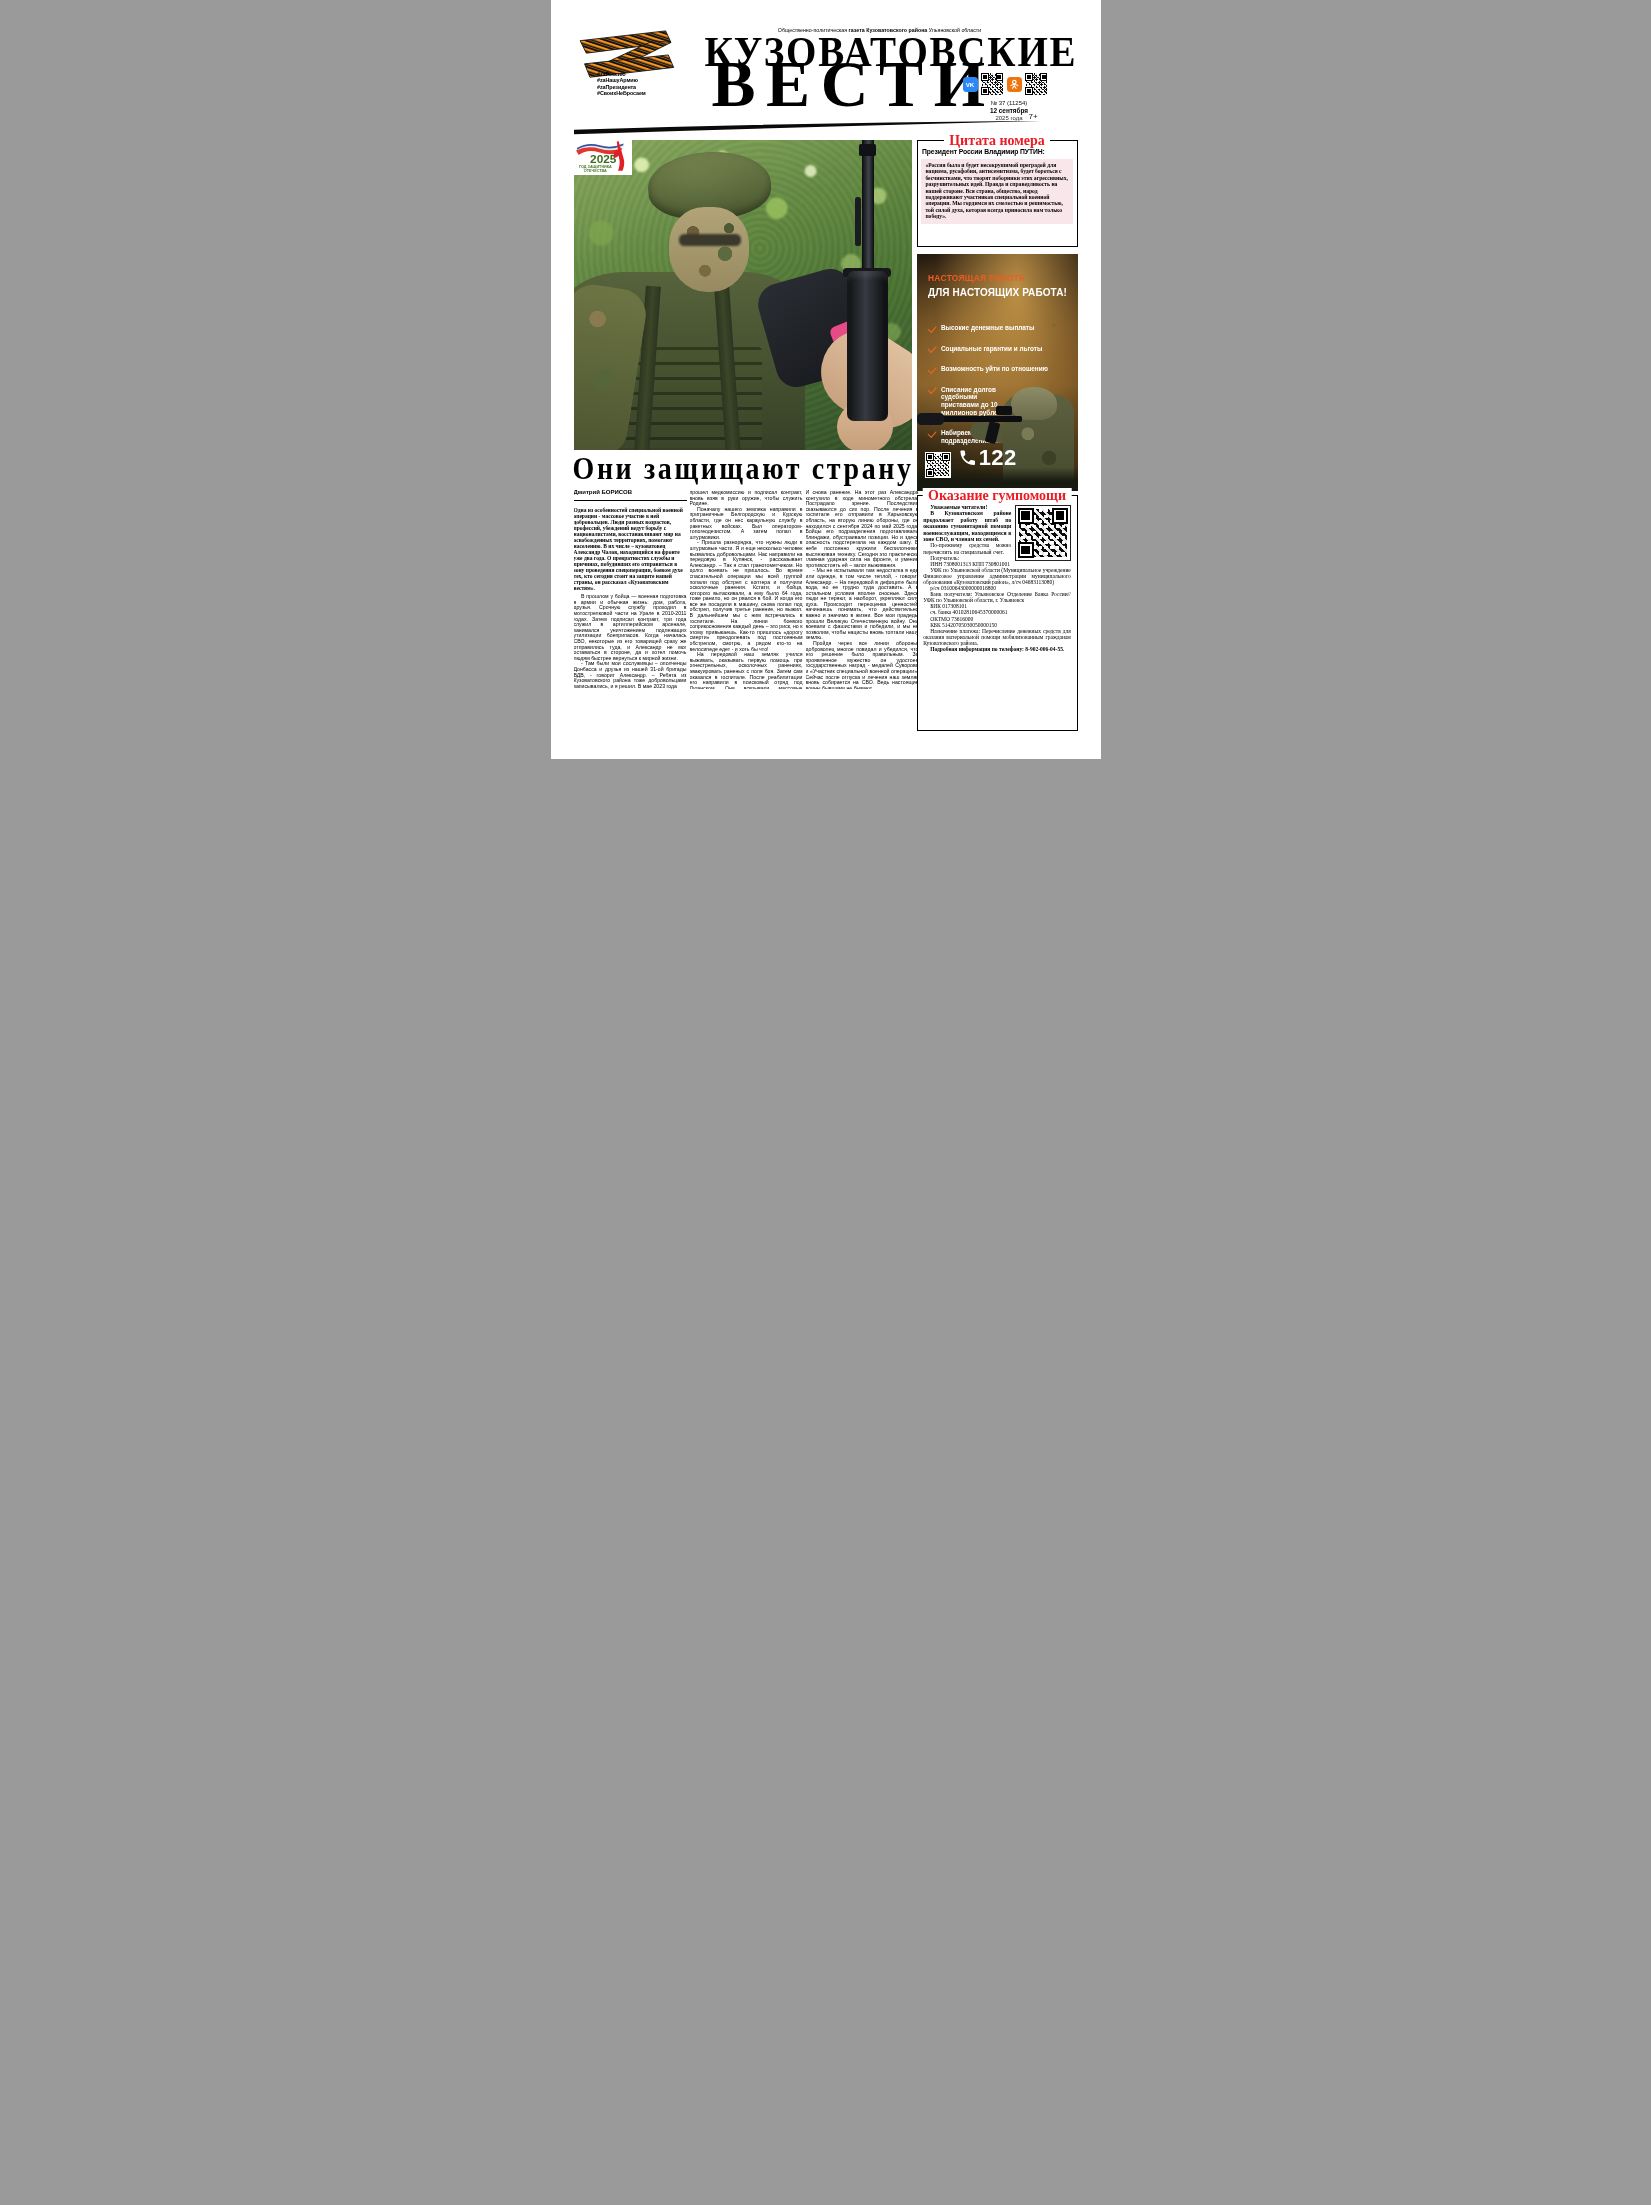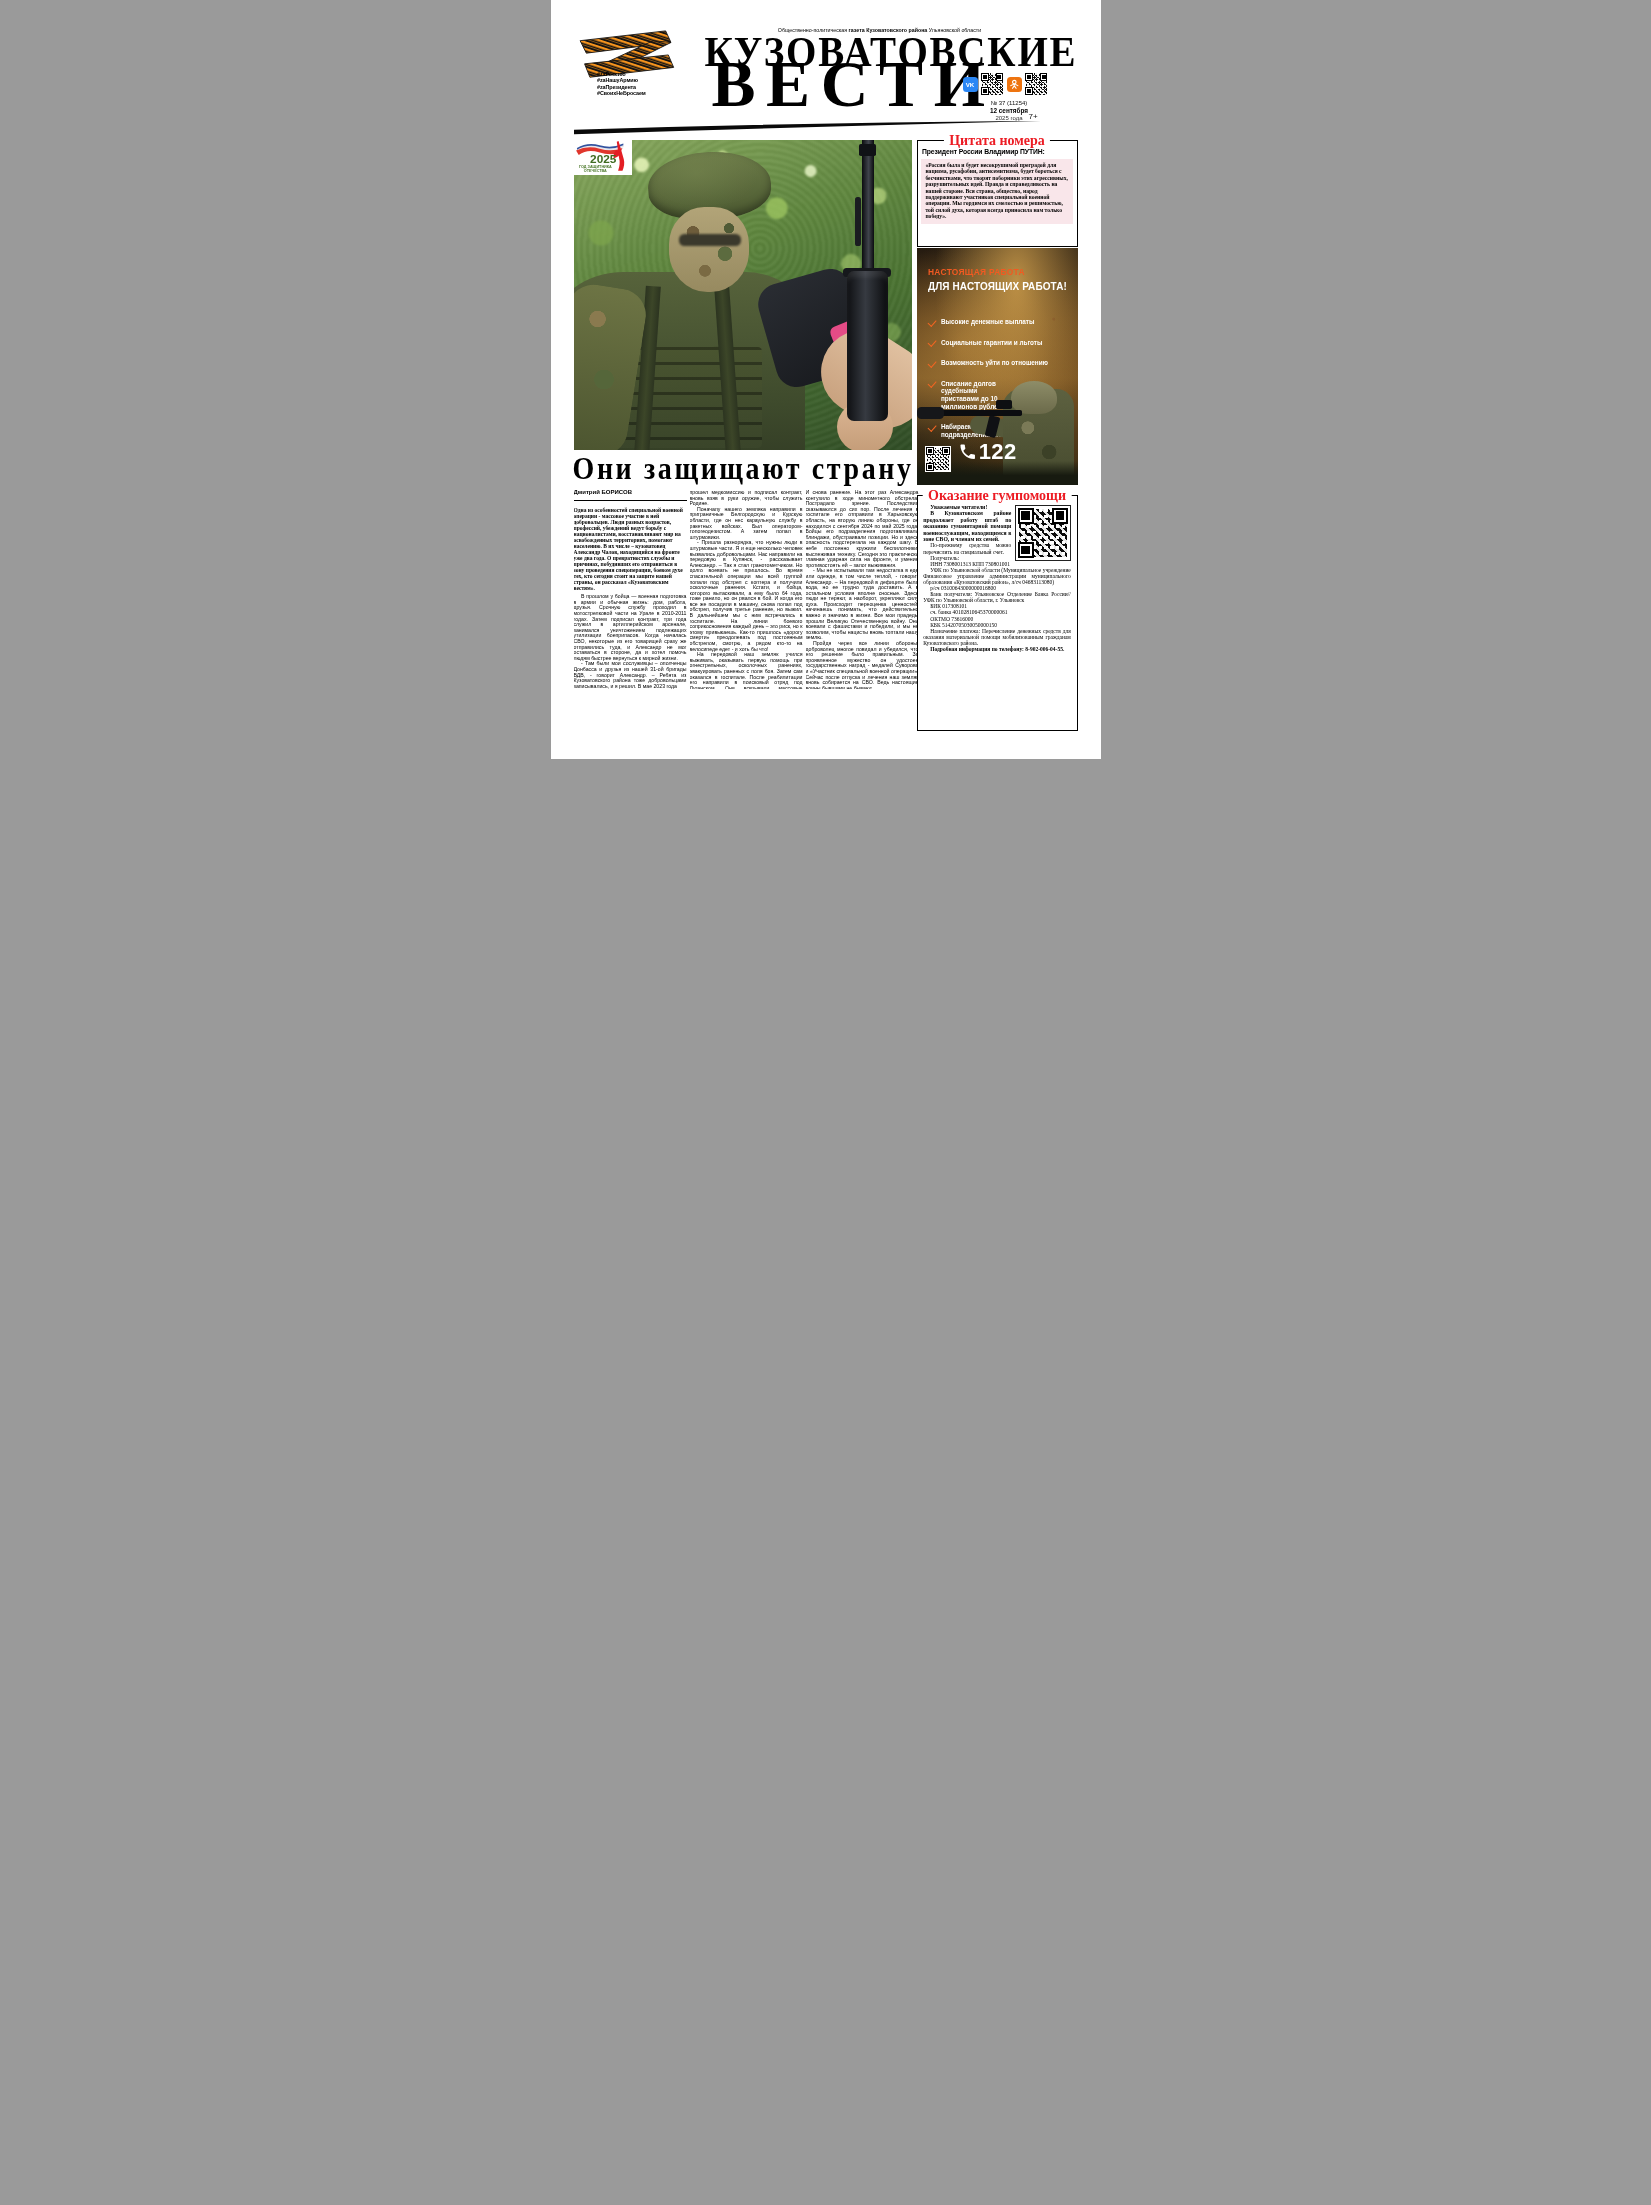--- a/index.html
+++ b/index.html
@@ -113,21 +113,21 @@
   
   .nbox{position:absolute;left:366px;width:161px;border:1.8px solid #000;box-sizing:border-box;background:#fff;}
   .nbox-title{position:absolute;top:-8.4px;left:50%;transform:translateX(-50%);background:#fff;padding:0 5.3px;
       font-family:"Liberation Serif",serif;font-weight:bold;font-size:14px;color:#ec1c24;white-space:nowrap;line-height:1.1;}
   .qbox{top:140px;height:107px;}
   .qbox-speaker{margin:7px 4.4px 0;font-size:6.8px;font-weight:bold;letter-spacing:-0.1px;}
   .qbox-quote{margin:3.5px 3.5px;background:#f9e6ea;padding:3.5px 4.4px 4.4px;
       font-family:"Liberation Serif",serif;font-weight:bold;font-size:5.6px;line-height:6.4px;text-align:left;}
 
   
-  .ad{position:absolute;left:366px;top:248px;width:161px;height:237px;overflow:hidden;color:#fff;
+  .ad{position:absolute;left:366px;top:254px;width:161px;height:237px;overflow:hidden;color:#fff;
      background:
        radial-gradient(ellipse at 62% 14%, rgba(216,166,80,.8), transparent 58%),
        radial-gradient(ellipse at 28% 42%, rgba(188,138,62,.55), transparent 55%),
        radial-gradient(ellipse at 82% 66%, rgba(122,82,32,.6), transparent 60%),
        radial-gradient(circle at 85% 30%, rgba(70,20,15,.5) 0 1.3px, transparent 1.8px),
        radial-gradient(circle at 70% 50%, rgba(70,20,15,.5) 0 0.9px, transparent 1.3px),
        linear-gradient(180deg,#241a10 0%,#5b3f1c 30%,#7a5726 55%,#3a2c16 78%,#201d0e 100%);}
   .ad-t1{position:absolute;left:11.5px;top:19.4px;font-size:8.4px;font-weight:bold;color:#f15a22;letter-spacing:0.3px;}
   .ad-t2{position:absolute;left:11.5px;top:33px;font-size:10px;font-weight:bold;letter-spacing:0.1px;}
   .ad-list{position:absolute;left:11.5px;top:70px;width:135px;display:flex;flex-direction:column;gap:12.8px;}

